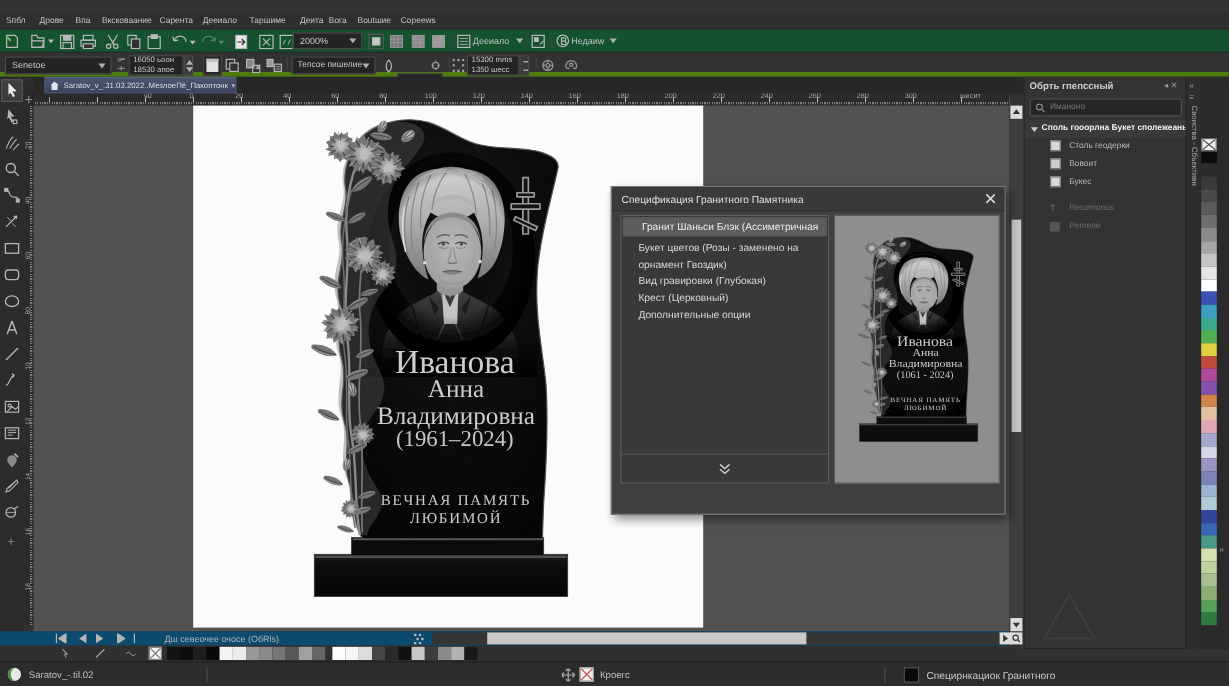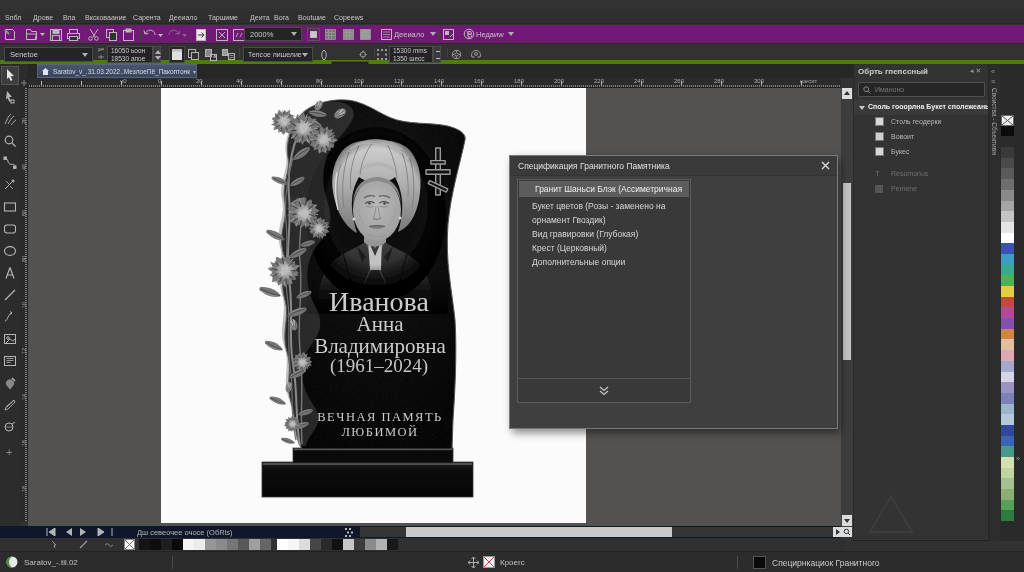--- a/index.html
+++ b/index.html
@@ -22,21 +22,21 @@
   <div class="t" style="left:85px;top:3px;font-size:7px;color:#c6c6c6">Вксковаание</div>
   <div class="t" style="left:133px;top:3px;font-size:7px;color:#c6c6c6">Сарента</div>
   <div class="t" style="left:169px;top:3px;font-size:7px;color:#c6c6c6">Дееиало</div>
   <div class="t" style="left:208px;top:3px;font-size:7px;color:#c6c6c6">Таршиме</div>
   <div class="t" style="left:250px;top:3px;font-size:7px;color:#c6c6c6">Деита</div>
   <div class="t" style="left:274px;top:3px;font-size:7px;color:#c6c6c6">Вога</div>
   <div class="t" style="left:298px;top:3px;font-size:7px;color:#c6c6c6">Воutшие</div>
   <div class="t" style="left:334px;top:3px;font-size:7px;color:#c6c6c6">Сореews</div>
 </div>
 
-<div class="abs" style="left:0;top:25px;width:1024px;height:19px;background:#701a75;border-bottom:1px solid #282828">
+<div class="abs" style="left:0;top:25px;width:1024px;height:19px;background:#14532d;border-bottom:1px solid #282828">
   <svg class="abs" style="left:4px;top:3px" width="240" height="13" viewBox="0 0 240 13" fill="none" stroke="#b9b9b9" stroke-width="1">
 
     <path d="M1.5 1.5 h7 l2 2 v8 h-9 z"></path>
         <path d="M1 2 l4 4" stroke="#6db06d" stroke-width="2"></path>
 
     <path d="M22.5 3.5 v-2 h4 l1 2 h5 v8 h-10 z"></path>
         <path d="M22.5 6 h10 l-1.5 5.5 h-8.5"></path>
     <path d="M36 5 l2.5 3 l2.5 -3" fill="#b9b9b9" stroke="none"></path>
 
     <rect x="46.5" y="1.5" width="11" height="11"></rect>
@@ -526,21 +526,21 @@
         <div class="abs" style="left:2px;top:4px;width:0;height:0;border-left:3px solid transparent;border-right:3px solid transparent;border-top:4px solid #333"></div>
       </div>
   <div class="abs" style="left:1px;top:439px;width:10px;height:10px;background:#dcdcdc">
         <svg style="position:absolute;left:1px;top:1px" width="8" height="8" viewBox="0 0 8 8" fill="none" stroke="#333">
           <circle cx="3.4" cy="3.4" r="2.2"></circle>
           <path d="M5 5 l2 2"></path>
         </svg>
       </div>
 </div>
 
-<div class="abs" style="left:0;top:526px;width:841px;height:12px;background:#0f172a">
+<div class="abs" style="left:0;top:526px;width:841px;height:12px;background:#0c4a6e">
   <svg class="abs" style="left:46px;top:2px" width="75" height="8" viewBox="0 0 75 8" fill="#b5b5b5">
     <path d="M1 0 v8 M3 4 l6-4 v8 z" stroke="#b5b5b5" stroke-width="1"></path>
     <path d="M20 4 l6-4 v8 z"></path>
     <path d="M40 4 l-6-4 v8 z"></path>
     <path d="M58 4 l-6-4 v8 z M66 0 v8" stroke="#b5b5b5" stroke-width="1"></path>
   </svg>
   <div class="t" style="left:137px;top:2px;font-size:7.5px;color:#b5b5b5">Дш севеочее очосе (ОбRls)</div>
   <svg class="abs" style="left:345px;top:2px" width="10" height="9" viewBox="0 0 10 9" fill="#b5b5b5">
         <rect x="0" y="0" width="2" height="2"></rect>
         <rect x="4" y="0" width="2" height="2"></rect>
@@ -713,15 +713,24 @@
     <div class="t" style="left:14px;top:21px;font-size:8.5px;color:#d8d8d8">Букет цветов (Розы - заменено на</div>
     <div class="t" style="left:14px;top:35px;font-size:8.5px;color:#d8d8d8">орнамент Гвоздик)</div>
     <div class="t" style="left:14px;top:49px;font-size:8.5px;color:#d8d8d8">Вид гравировки (Глубокая)</div>
     <div class="t" style="left:14px;top:63px;font-size:8.5px;color:#d8d8d8">Крест (Церковный)</div>
     <div class="t" style="left:14px;top:77px;font-size:8.5px;color:#d8d8d8">Дополнительные опции</div>
     <div class="abs" style="left:0;top:198px;width:172px;height:1px;background:#555"></div>
     <svg class="abs" style="left:81px;top:206px" width="10" height="10" viewBox="0 0 10 10" fill="none" stroke="#c9c9c9" stroke-width="1.2">
           <path d="M1 1 L5 4.5 L9 1 M1 5 L5 8.5 L9 5"></path>
         </svg>
   </div>
+  <div class="abs" style="left:185px;top:23px;width:138px;height:224px;background:#8e8e8e;border:1px solid #5a5a5a">
+    <svg class="abs" style="left:0;top:0" width="136" height="222" viewBox="694 178 136 222">
+      <rect x="694" y="178" width="136" height="222" fill="#8e8e8e"></rect>
+      <g transform="translate(591.5 152.8) scale(0.468 0.429)" filter="url(#soft2)">
+        <use href="#monu"></use>
+      </g>
+      <text x="769" y="313" font-size="8.6" fill="#c6c6c6" text-anchor="middle" font-family="'Liberation Serif',serif">(1061 - 2024)</text>
+    </svg>
+  </div>
 </div>
 
 </div>
 
 </body></html>

